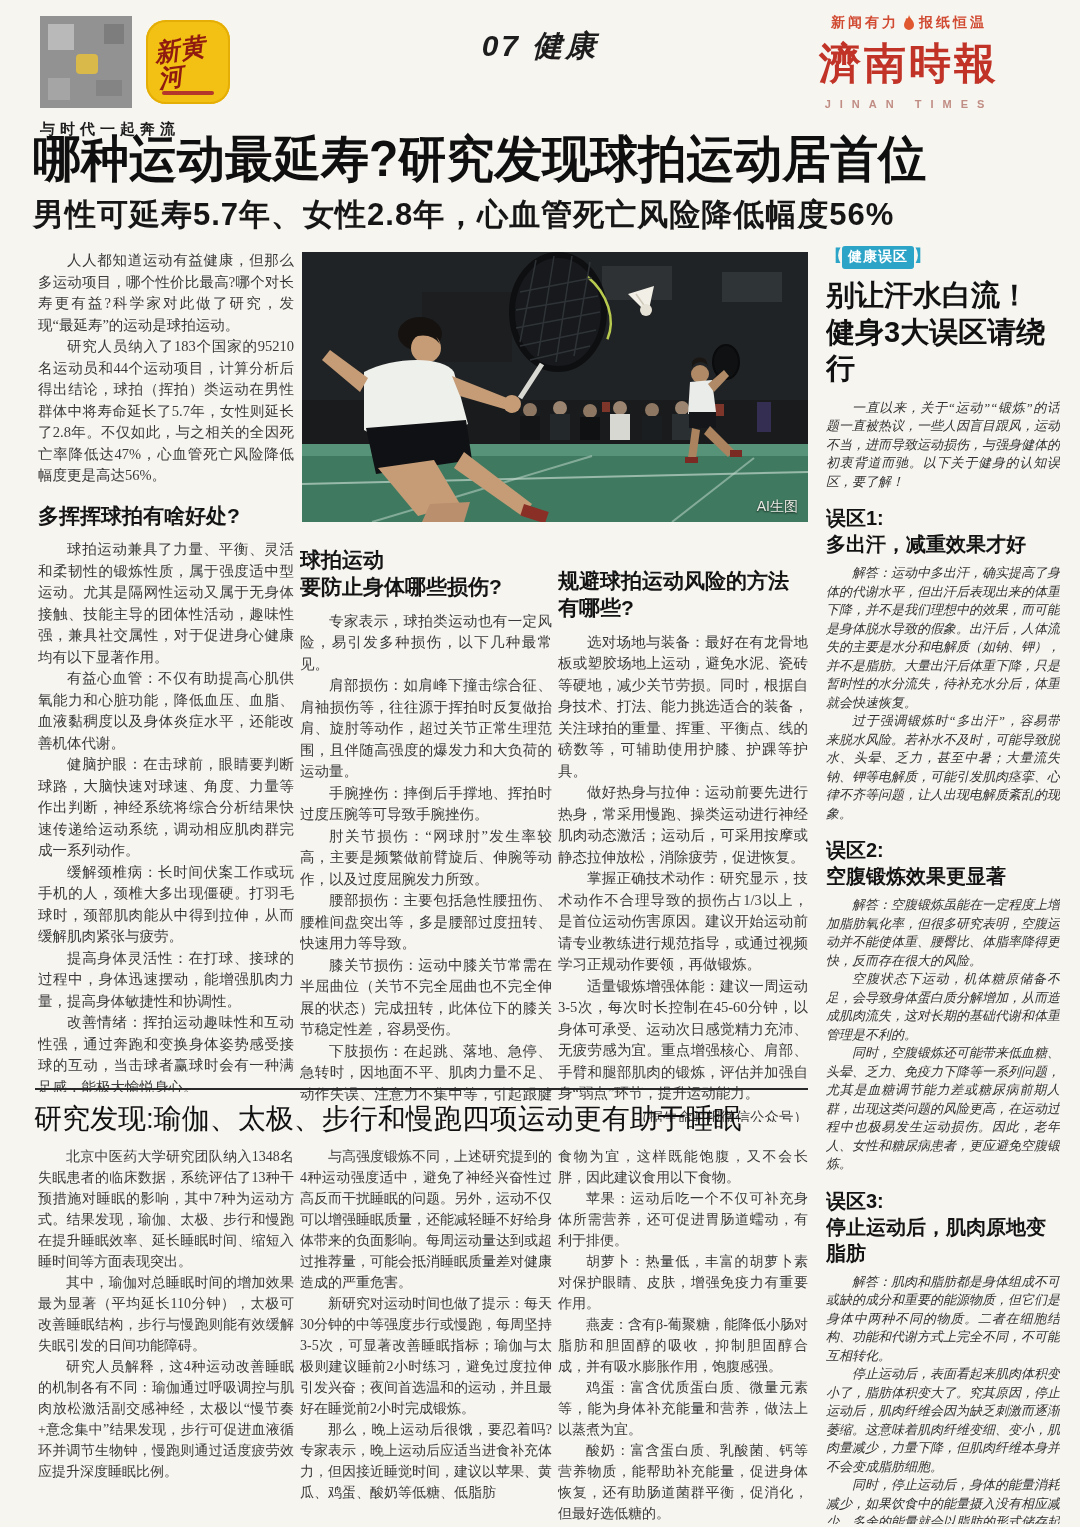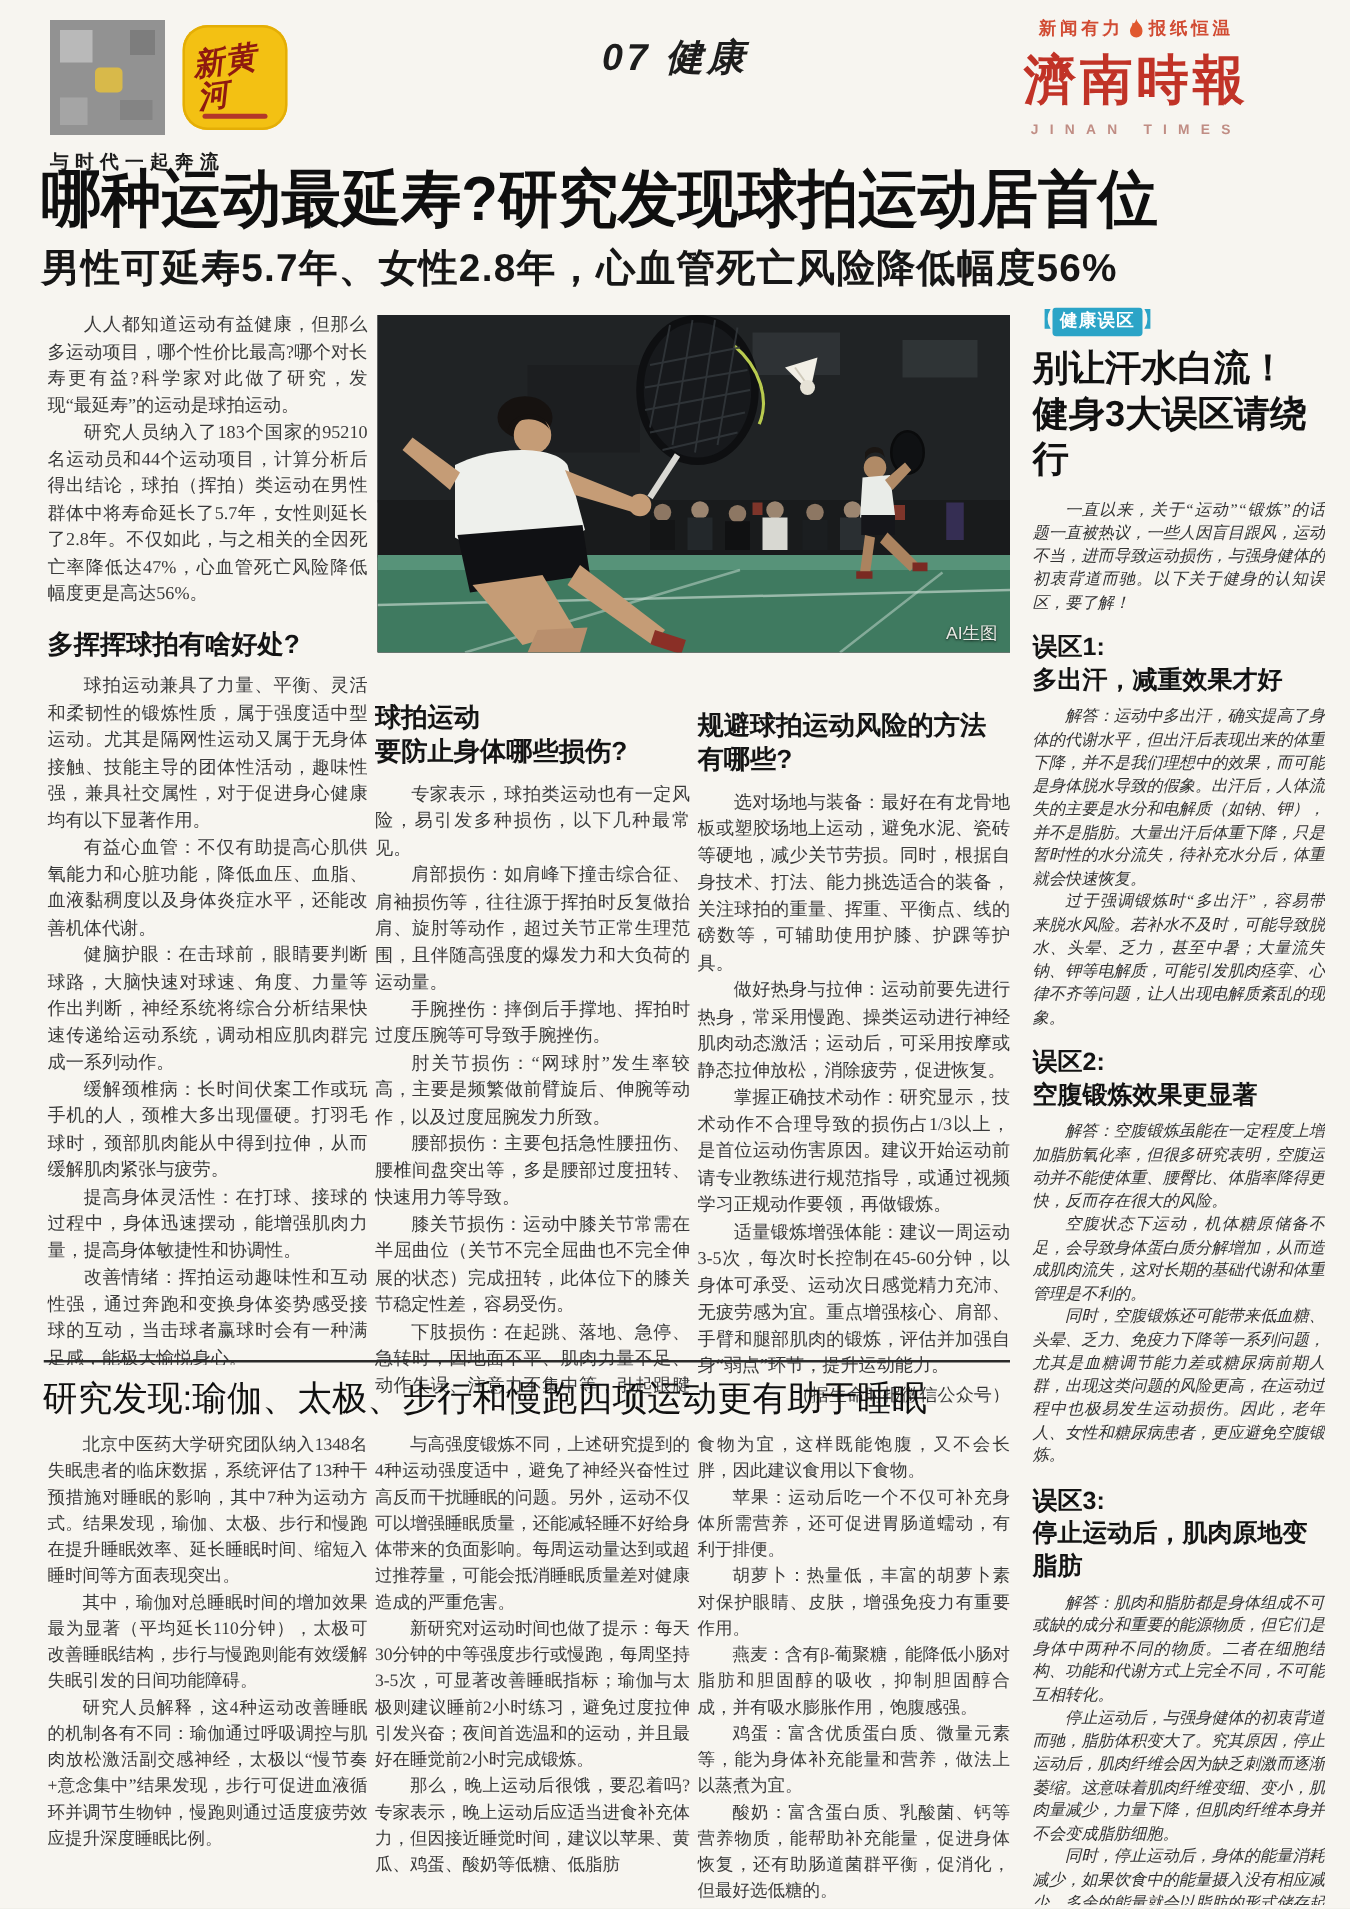--- a/index.html
+++ b/index.html
@@ -33,21 +33,21 @@
 
   
   .headline{position:absolute;left:33px;top:126px;width:1020px;font-size:48px;font-weight:900;
             color:#0f0f0f;letter-spacing:0;white-space:nowrap;transform:scaleY(1.04);transform-origin:left top;}
   .subheadline{position:absolute;left:33px;top:194px;width:1024px;font-size:31px;font-weight:700;
                color:#161616;letter-spacing:1px;white-space:nowrap;}
 
   
   .col{position:absolute;overflow:hidden;}
   #col1{left:38px;top:250px;width:256px;height:842px;}
-  #col2{left:300px;top:560px;width:252px;height:556px;}
+  #col2{left:300px;top:545px;width:252px;height:556px;}
   #col3{left:558px;top:566px;width:250px;height:556px;}
   .para{margin:0;font-size:14.5px;line-height:21.5px;color:#3a3a3a;text-indent:2em;
         text-align:justify;word-break:break-all;}
   h3.subhead{font-family:"Liberation Sans","DejaVu Sans",sans-serif;font-size:21px;font-weight:800;
              color:#141414;margin:16px 0 10px;line-height:1.28;}
   h3.subhead.first{margin-top:2px;}
   .subhead span{display:block;}
   .credit{margin:2px 0 0;font-size:14.5px;line-height:21.5px;color:#3a3a3a;text-align:right;}
 
   
@@ -278,21 +278,21 @@
         <p class="sb-p">空腹状态下运动，机体糖原储备不足，会导致身体蛋白质分解增加，从而造成肌肉流失，这对长期的基础代谢和体重管理是不利的。</p>
         <p class="sb-p">同时，空腹锻炼还可能带来低血糖、头晕、乏力、免疫力下降等一系列问题，尤其是血糖调节能力差或糖尿病前期人群，出现这类问题的风险更高，在运动过程中也极易发生运动损伤。因此，老年人、女性和糖尿病患者，更应避免空腹锻炼。</p>
       </div>
 
     <div class="sb-head">
       <span>误区3:</span>
       <span>停止运动后，肌肉原地变脂肪</span>
     </div>
     <div>
         <p class="sb-p">解答：肌肉和脂肪都是身体组成不可或缺的成分和重要的能源物质，但它们是身体中两种不同的物质。二者在细胞结构、功能和代谢方式上完全不同，不可能互相转化。</p>
-        <p class="sb-p">停止运动后，与强身健体的初衷背道而驰，脂肪体积变大了。究其原因，停止运动后，肌肉纤维会因为缺乏刺激而逐渐萎缩。这意味着肌肉纤维变细、变小，肌肉量减少，力量下降，但肌肉纤维本身并不会变成脂肪细胞。</p>
+        <p class="sb-p">停止运动后，表面看起来肌肉体积变小了，脂肪体积变大了。究其原因，停止运动后，肌肉纤维会因为缺乏刺激而逐渐萎缩。这意味着肌肉纤维变细、变小，肌肉量减少，力量下降，但肌肉纤维本身并不会变成脂肪细胞。</p>
         <p class="sb-p">同时，停止运动后，身体的能量消耗减少，如果饮食中的能量摄入没有相应减少，多余的能量就会以脂肪的形式储存起来，其实质是能量过剩导致的脂肪堆积，并不是肌肉“原地”变为脂肪。</p>
       </div>
 
   </div>
 
   <div class="rule"></div>
   <div class="bottom-headline">研究发现:瑜伽、太极、步行和慢跑四项运动更有助于睡眠</div>
 
   <div class="col" id="bcol1">
     <div>

